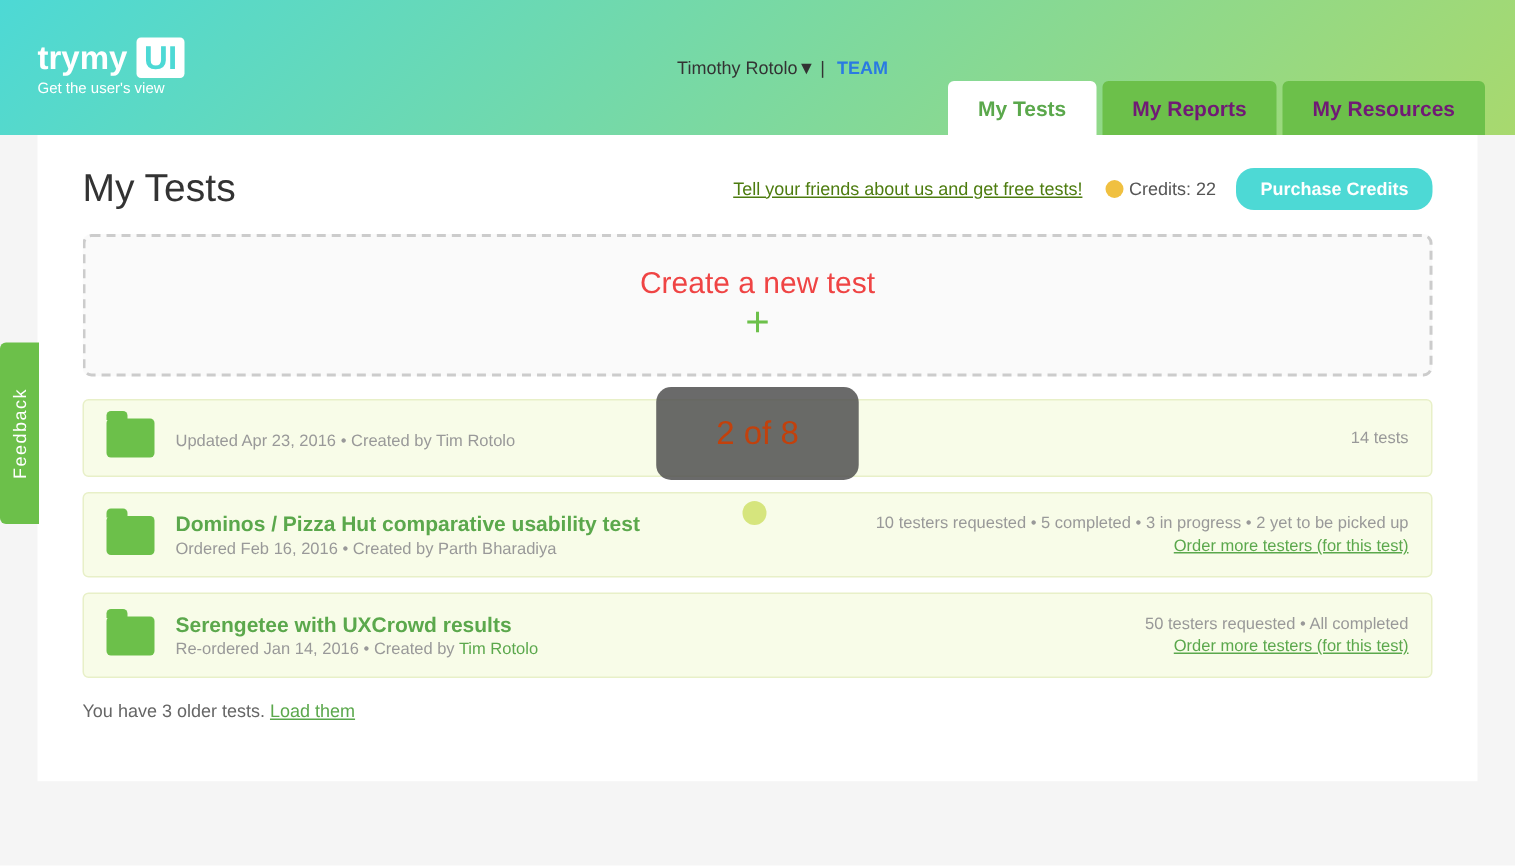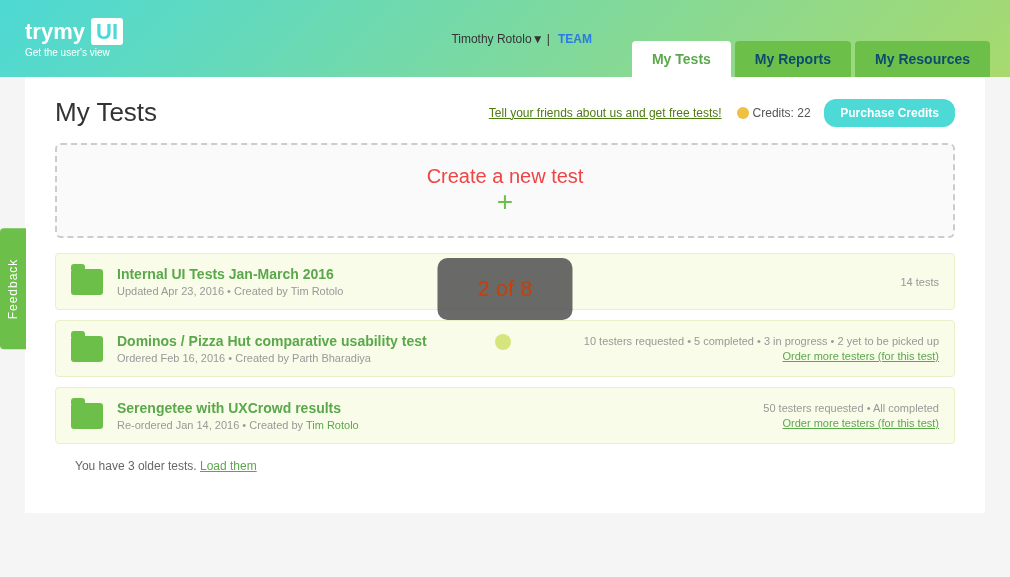--- a/index.html
+++ b/index.html
@@ -4,21 +4,21 @@
   <style>
     * { box-sizing: border-box; margin: 0; padding: 0; }
     body { font-family: Arial, sans-serif; font-size: 13px; background: #f5f5f5; }
 
     
     .header {
       background: linear-gradient(135deg, #4dd9d5 0%, #a8d96e 100%);
       padding: 0;
       display: flex;
       align-items: stretch;
-      height: 77px;
+      height: 90px;
     }
     .logo-area {
       padding: 15px 25px;
       display: flex;
       flex-direction: column;
       justify-content: center;
     }
     .logo-text {
       font-size: 22px;
       font-weight: bold;
@@ -38,21 +38,21 @@
     .header-spacer { flex: 1; }
     .header-nav {
       display: flex;
       align-items: flex-end;
       padding: 0 20px;
     }
     .nav-tab {
       padding: 10px 20px;
       font-size: 14px;
       font-weight: bold;
-      color: #0c4a6e;
+      color: #701a75;
       cursor: pointer;
       border-radius: 4px 4px 0 0;
       text-decoration: none;
     }
     .nav-tab.active {
       background: white;
       color: #5ba84c;
     }
     .nav-tab:not(.active) {
       background: #6cc04a;
@@ -202,21 +202,20 @@
       cursor: pointer;
       display: block;
       margin-top: 3px;
     }
 
     
     .older-tests {
       font-size: 12px;
       color: #666;
       margin-top: 15px;
-      margin-left: 20px;
     }
     .older-tests a { color: #5ba84c; text-decoration: underline; }
 
     
     .overlay-tooltip {
       position: fixed;
       top: 50%;
       left: 50%;
       transform: translate(-50%, -50%);
       background: rgba(80,80,80,0.85);
@@ -302,21 +301,20 @@
   <div class="create-new-test">
     <span class="create-new-test-text">Create a new test</span>
     <span class="create-new-test-plus">+</span>
   </div>
 
   <div>
 
     <div class="test-item">
       <div class="test-folder-icon"></div>
       <div class="test-info">
-        <a class="test-title" href="#">Internal UI Tests Jan-March 2016</a>
         <div class="test-meta">Updated Apr 23, 2016  •  Created by Tim Rotolo</div>
       </div>
       <div class="test-status">
         <span class="test-count">14 tests</span>
       </div>
     </div>
 
     <div class="test-item">
       <div class="test-folder-icon"></div>
       <div class="test-info">

